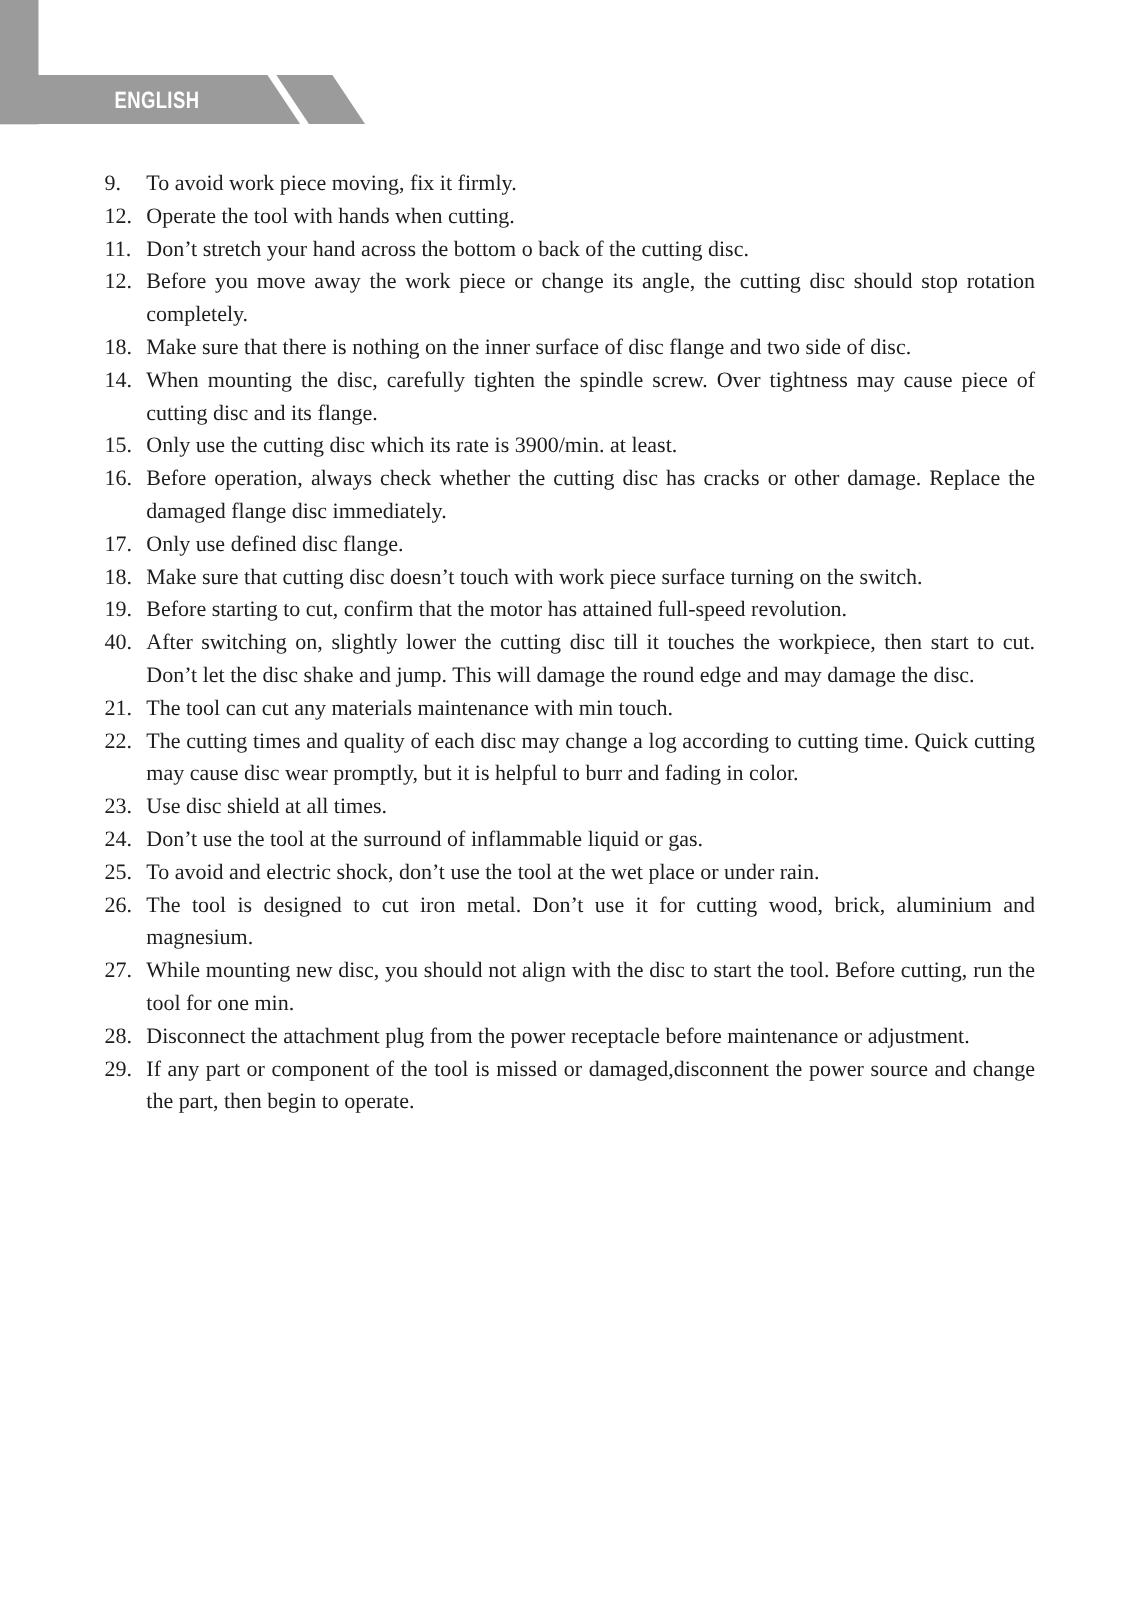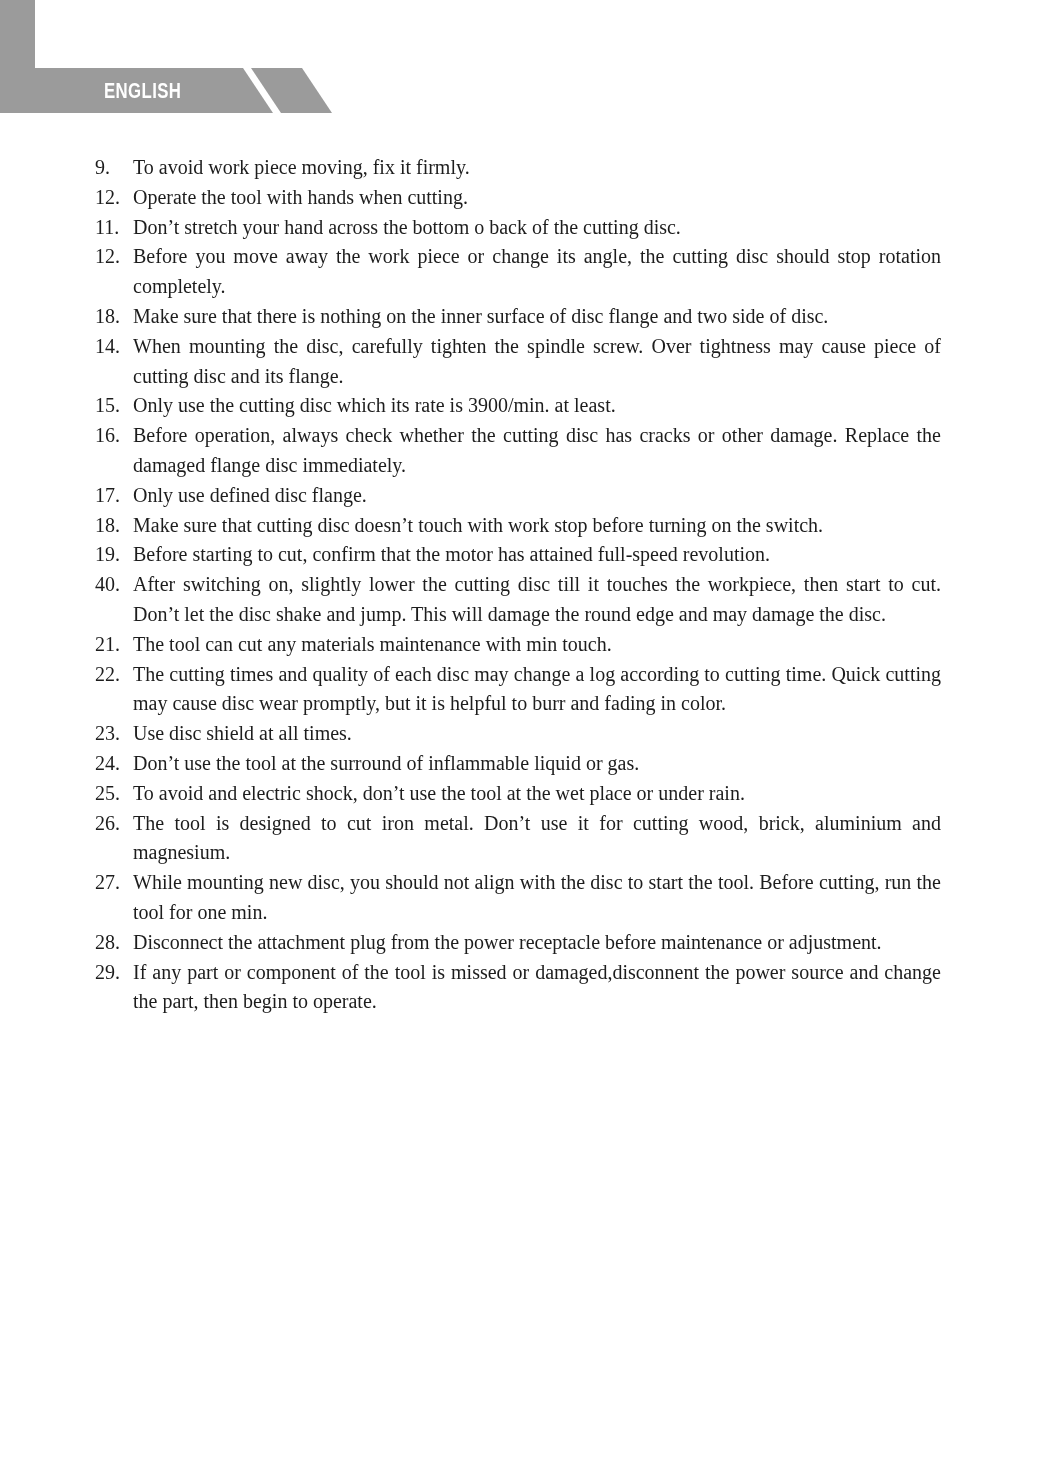--- a/index.html
+++ b/index.html
@@ -122,21 +122,21 @@
   <div class="list" id="safety-list">
       <div class="item"><span class="num">9.</span><span>To avoid work piece moving, fix it firmly.</span></div>
       <div class="item"><span class="num">12.</span><span>Operate the tool with hands when cutting.</span></div>
       <div class="item"><span class="num">11.</span><span>Don’t stretch your hand across the bottom o back of the cutting disc.</span></div>
       <div class="item"><span class="num">12.</span><span>Before you move away the work piece or change its angle, the cutting disc should stop rotation completely.</span></div>
       <div class="item"><span class="num">18.</span><span>Make sure that there is nothing on the inner surface of disc flange and two side of disc.</span></div>
       <div class="item"><span class="num">14.</span><span>When mounting the disc, carefully tighten the spindle screw. Over tightness may cause piece of cutting disc and its flange.</span></div>
       <div class="item"><span class="num">15.</span><span>Only use the cutting disc which its rate is 3900/min. at least.</span></div>
       <div class="item"><span class="num">16.</span><span>Before operation, always check whether the cutting disc has cracks or other damage. Replace the damaged flange disc immediately.</span></div>
       <div class="item"><span class="num">17.</span><span>Only use defined disc flange.</span></div>
-      <div class="item"><span class="num">18.</span><span>Make sure that cutting disc doesn’t touch with work stop before turning on the switch.</span></div>
+      <div class="item"><span class="num">18.</span><span>Make sure that cutting disc doesn’t touch with work piece surface turning on the switch.</span></div>
       <div class="item"><span class="num">19.</span><span>Before starting to cut, confirm that the motor has attained full-speed revolution.</span></div>
       <div class="item"><span class="num">40.</span><span>After switching on, slightly lower the cutting disc till it touches the workpiece, then start to cut. Don’t let the disc shake and jump. This will damage the round edge and may damage the disc.</span></div>
       <div class="item"><span class="num">21.</span><span>The tool can cut any materials maintenance with min touch.</span></div>
       <div class="item"><span class="num">22.</span><span>The cutting times and quality of each disc may change a log according to cutting time. Quick cutting may cause disc wear promptly, but it is helpful to burr and fading in color.</span></div>
       <div class="item"><span class="num">23.</span><span>Use disc shield at all times.</span></div>
       <div class="item"><span class="num">24.</span><span>Don’t use the tool at the surround of inflammable liquid or gas.</span></div>
       <div class="item"><span class="num">25.</span><span>To avoid and electric shock, don’t use the tool at the wet place or under rain.</span></div>
       <div class="item"><span class="num">26.</span><span>The tool is designed to cut iron metal. Don’t use it for cutting wood, brick, aluminium and magnesium.</span></div>
       <div class="item"><span class="num">27.</span><span>While mounting new disc, you should not align with the disc to start the tool. Before cutting, run the tool for one min.</span></div>
       <div class="item"><span class="num">28.</span><span>Disconnect the attachment plug from the power receptacle before maintenance or adjustment.</span></div>

